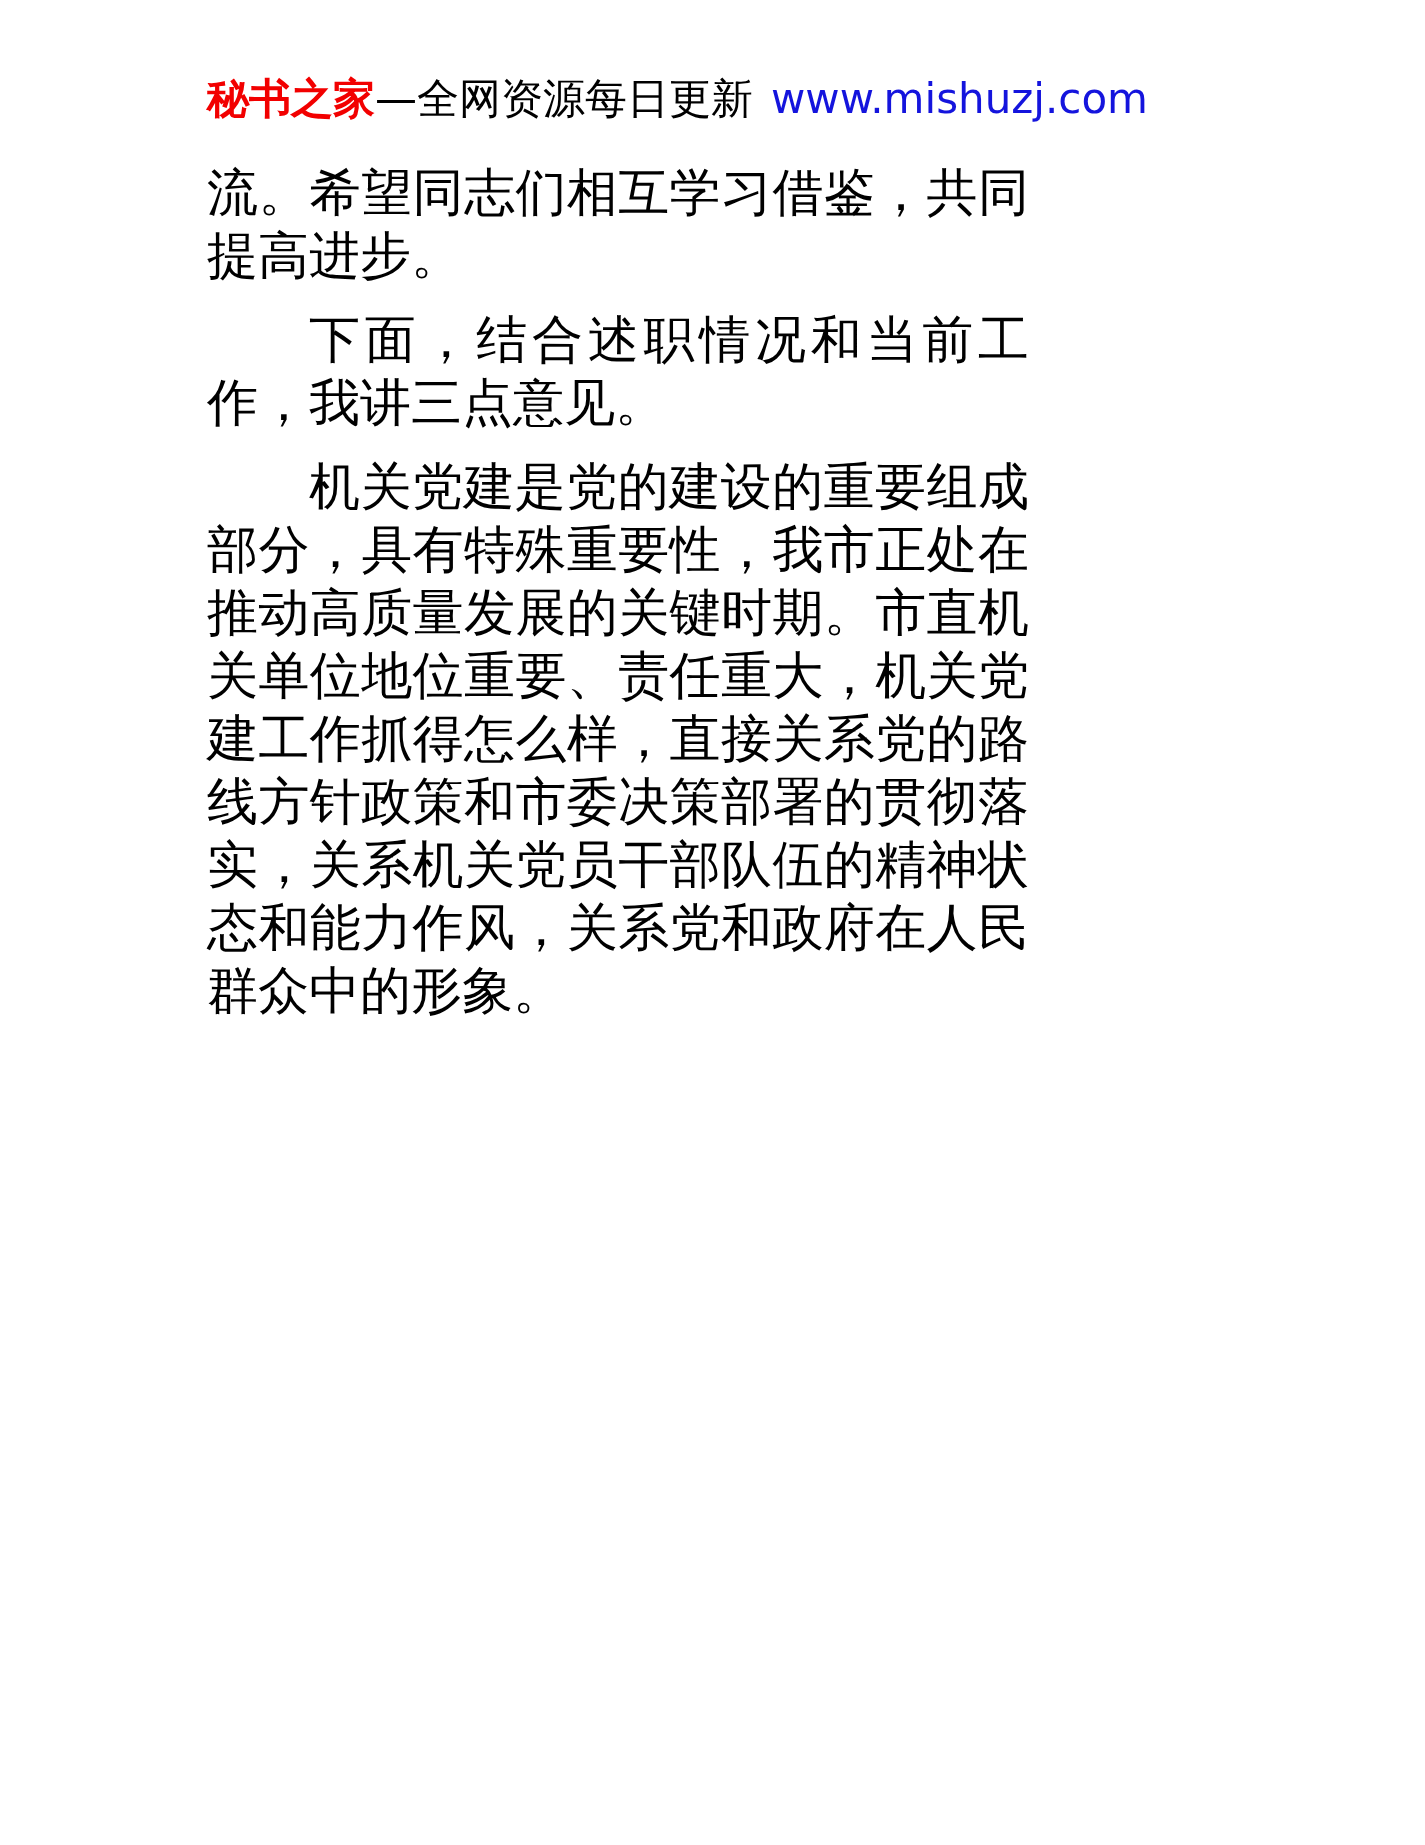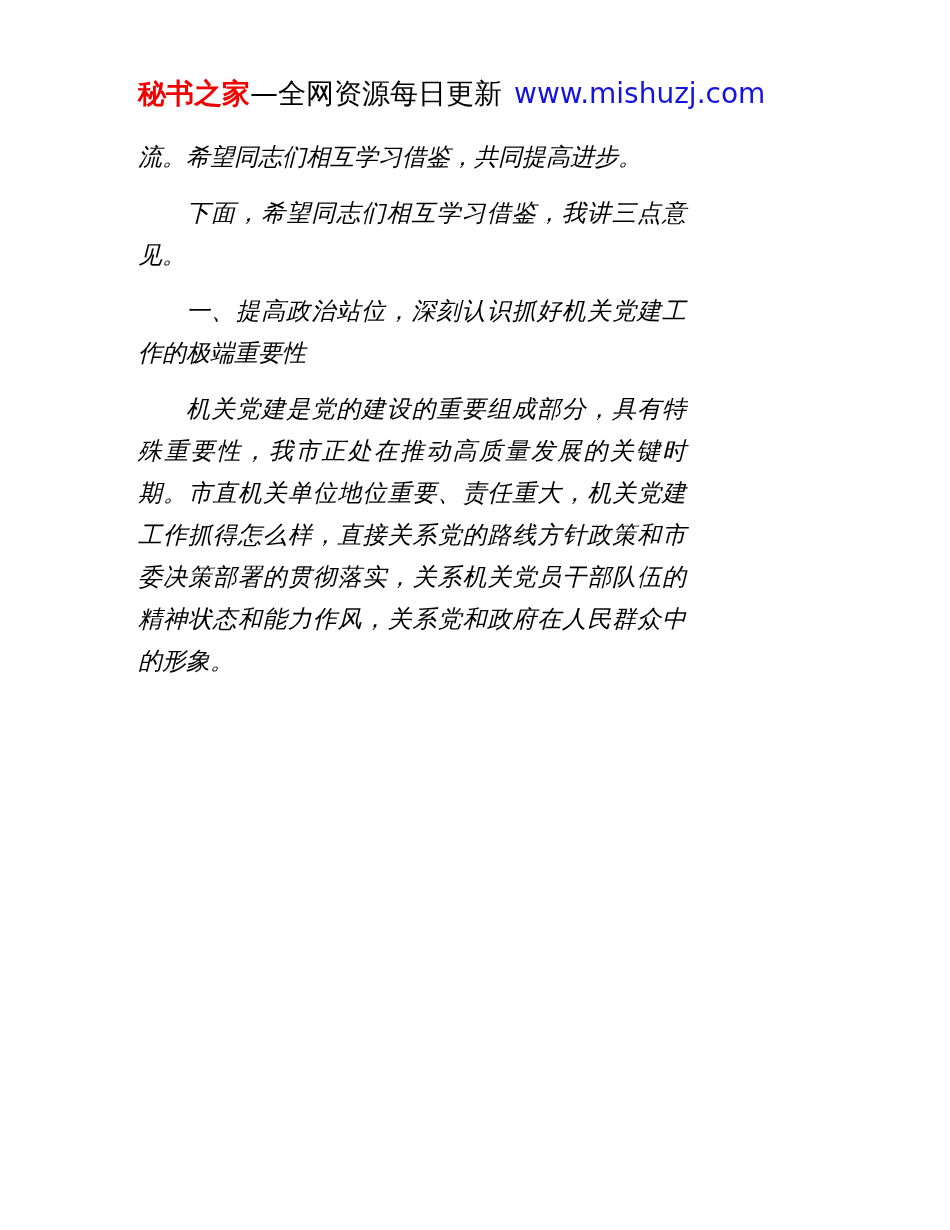--- a/index.html
+++ b/index.html
@@ -14,21 +14,21 @@
     padding: 0;
     background: var(--page-bg);
     font-family: "DejaVu Sans", "Liberation Sans", sans-serif;
     color: var(--text-color);
   }
   .page {
     position: relative;
     width: 826px;
     height: 1230px;
     background: var(--page-bg);
-    padding: 76px 140px 0 138px;
+    padding: 48px 140px 0 138px;
     overflow: hidden;
   }
   .header {
     text-align: center;
     font-size: 28px;
     line-height: 36px;
     margin-bottom: 24px;
     white-space: nowrap;
   }
   .site-name {
@@ -41,44 +41,42 @@
   .tagline {
     color: var(--text-color);
   }
   .url {
     color: var(--link-blue);
     text-decoration: none;
     margin-left: 12px;
     cursor: pointer;
   }
   .content p {
-    font-size: 24px;
+    font-size: 34px;
     line-height: 42px;
     margin: 0 0 14px 0;
     text-align: justify;
     text-justify: inter-ideograph;
     word-break: break-all;
-    font-style: italic;
   }
   .content p.indent {
     text-indent: 2em;
   }
   .content p.heading {
     font-weight: normal; 
   }
 </style>
 </head>
 <body>
 
 <div class="page">
 
   <div class="header">
     <span class="site-name">秘书之家</span><span class="separator">—</span><span class="tagline">全网资源每日更新</span><a class="url">www.mishuzj.com</a>
   </div>
 
   <div class="content">
     <p class="cont">流。希望同志们相互学习借鉴，共同提高进步。</p>
-    <p class="indent">下面，希望同志们相互学习借鉴，我讲三点意见。</p>
-    <p class="indent heading">一、提高政治站位，深刻认识抓好机关党建工作的极端重要性</p>
+    <p class="indent">下面，结合述职情况和当前工作，我讲三点意见。</p>
     <p class="indent">机关党建是党的建设的重要组成部分，具有特殊重要性，我市正处在推动高质量发展的关键时期。市直机关单位地位重要、责任重大，机关党建工作抓得怎么样，直接关系党的路线方针政策和市委决策部署的贯彻落实，关系机关党员干部队伍的精神状态和能力作风，关系党和政府在人民群众中的形象。</p>
   </div>
 
 </div>
 
 </body></html>

